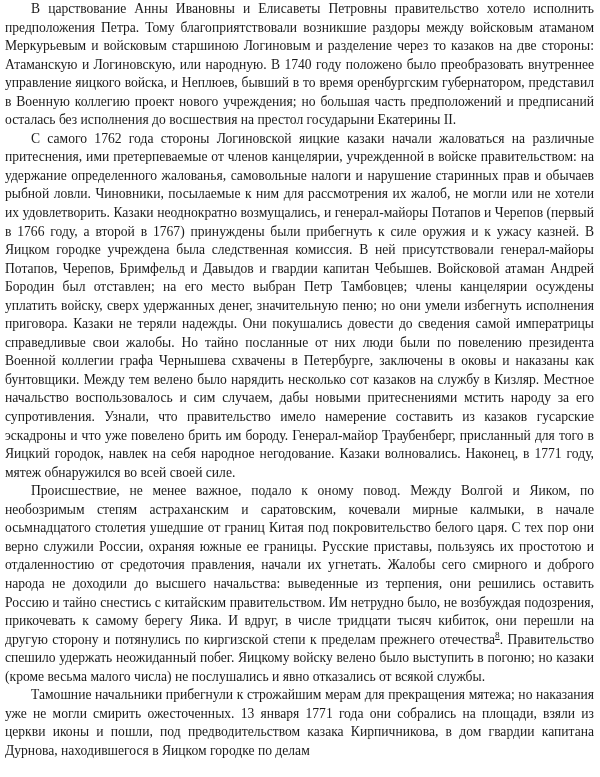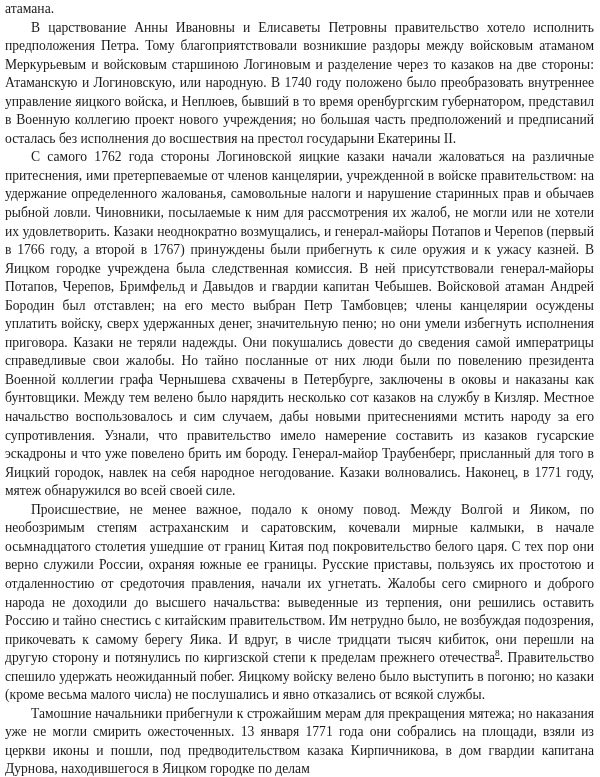--- a/index.html
+++ b/index.html
@@ -49,21 +49,20 @@
     color: #1a1a1a;
     cursor: pointer;
   }
 </style>
 </head>
 <body>
 
 <div id="page">
   <div class="doc-body">
 
-    <p class="para no-indent">атамана.</p>
 
     <p class="para">В царствование Анны Ивановны и Елисаветы Петровны правительство хотело исполнить предположения Петра. Тому благоприятствовали возникшие раздоры между войсковым атаманом Меркурьевым и войсковым старшиною Логиновым и разделение через то казаков на две стороны: Атаманскую и Логиновскую, или народную. В 1740 году положено было преобразовать внутреннее управление яицкого войска, и Неплюев, бывший в то время оренбургским губернатором, представил в Военную коллегию проект нового учреждения; но большая часть предположений и предписаний осталась без исполнения до восшествия на престол государыни Екатерины II.</p>
 
     <p class="para">С самого 1762 года стороны Логиновской яицкие казаки начали жаловаться на различные притеснения, ими претерпеваемые от членов канцелярии, учрежденной в войске правительством: на удержание определенного жалованья, самовольные налоги и нарушение старинных прав и обычаев рыбной ловли. Чиновники, посылаемые к ним для рассмотрения их жалоб, не могли или не хотели их удовлетворить. Казаки неоднократно возмущались, и генерал-майоры Потапов и Черепов (первый в 1766 году, а второй в 1767) принуждены были прибегнуть к силе оружия и к ужасу казней. В Яицком городке учреждена была следственная комиссия. В ней присутствовали генерал-майоры Потапов, Черепов, Бримфельд и Давыдов и гвардии капитан Чебышев. Войсковой атаман Андрей Бородин был отставлен; на его место выбран Петр Тамбовцев; члены канцелярии осуждены уплатить войску, сверх удержанных денег, значительную пеню; но они умели избегнуть исполнения приговора. Казаки не теряли надежды. Они покушались довести до сведения самой императрицы справедливые свои жалобы. Но тайно посланные от них люди были по повелению президента Военной коллегии графа Чернышева схвачены в Петербурге, заключены в оковы и наказаны как бунтовщики. Между тем велено было нарядить несколько сот казаков на службу в Кизляр. Местное начальство воспользовалось и сим случаем, дабы новыми притеснениями мстить народу за его супротивления. Узнали, что правительство имело намерение составить из казаков гусарские эскадроны и что уже повелено брить им бороду. Генерал-майор Траубенберг, присланный для того в Яицкий городок, навлек на себя народное негодование. Казаки волновались. Наконец, в 1771 году, мятеж обнаружился во всей своей силе.</p>
 
     <p class="para"><span>Происшествие, не менее важное, подало к оному повод. Между Волгой и Яиком, по необозримым степям астраханским и саратовским, кочевали мирные калмыки, в начале осьмнадцатого столетия ушедшие от границ Китая под покровительство белого царя. С тех пор они верно служили России, охраняя южные ее границы. Русские приставы, пользуясь их простотою и отдаленностию от средоточия правления, начали их угнетать. Жалобы сего смирного и доброго народа не доходили до высшего начальства: выведенные из терпения, они решились оставить Россию и тайно снестись с китайским правительством. Им нетрудно было, не возбуждая подозрения, прикочевать к самому берегу Яика. И вдруг, в числе тридцати тысяч кибиток, они перешли на другую сторону и потянулись по киргизской степи к пределам прежнего отечества</span><a class="footnote-ref">8</a><span>. Правительство спешило удержать неожиданный побег. Яицкому войску велено было выступить в погоню; но казаки (кроме весьма малого числа) не послушались и явно отказались от всякой службы.</span></p>
 
     <p class="para">Тамошние начальники прибегнули к строжайшим мерам для прекращения мятежа; но наказания уже не могли смирить ожесточенных. 13 января 1771 года они собрались на площади, взяли из церкви иконы и пошли, под предводительством казака Кирпичникова, в дом гвардии капитана Дурнова, находившегося в Яицком городке по делам</p>
 
   </div>

